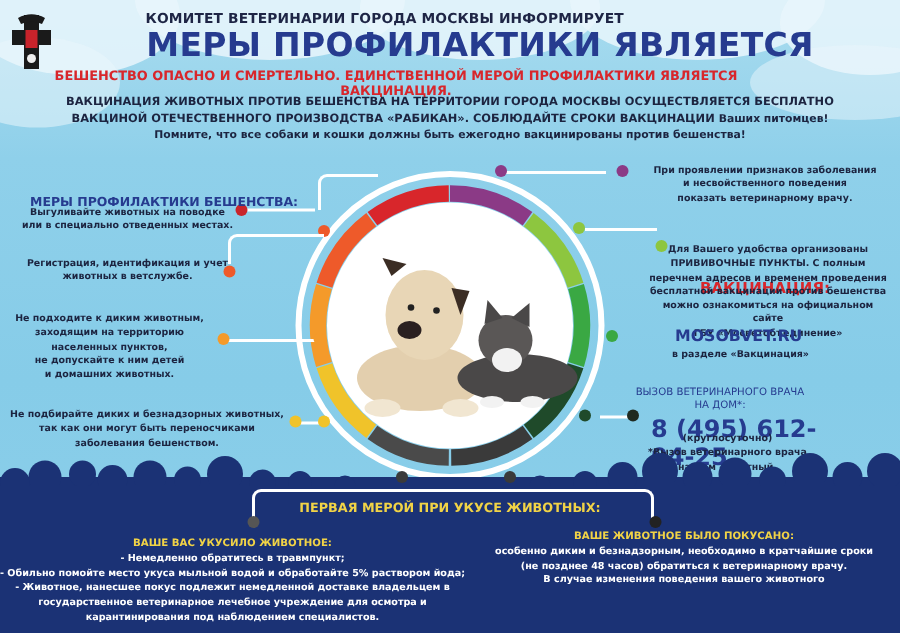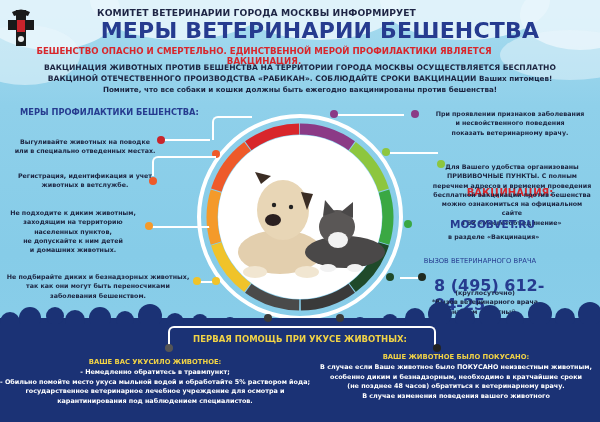--- a/index.html
+++ b/index.html
@@ -14,21 +14,21 @@
   
   .cloud { position: absolute; background: #e9f6fb; border-radius: 50%; opacity: .85; }
   
   .logo { left: 6px; top: 8px; width: 30px; height: 40px; }
   .informs { left: 0; top: 7px; width: 513px; text-align: center; font-weight: bold; font-size: 9.2px; color: #1e2545; letter-spacing: .1px; }
   .title { left: 50px; top: 18px; width: 540px; text-align: center; font-weight: bold; font-size: 22px; color: #263b8f; letter-spacing: .2px; }
   .subtitle { left: 0; top: 46px; width: 528px; text-align: center; font-weight: bold; font-size: 8.6px; color: #d8262b; }
   .intro { left: 20px; top: 62px; width: 560px; text-align: center; font-weight: bold; font-size: 7.6px; line-height: 11px; color: #1c2440; }
   .intro .small { font-size: 7.2px; }
   
-  .sec-title-left { left: 20px; top: 107px; width: 190px; font-weight: bold; font-size: 8.3px; color: #263b8f; }
+  .sec-title-left { left: 20px; top: 129px; width: 190px; font-weight: bold; font-size: 8.3px; color: #263b8f; }
   .left-item { position: absolute; text-align: center; font-size: 6.3px; line-height: 9.3px; color: #1c2440; font-weight: bold; }
   
   .right-block { position: absolute; text-align: center; font-size: 6.3px; line-height: 9.3px; color: #1c2440; font-weight: bold; }
   .vac-title { left: 440px; top: 148px; width: 140px; text-align:center; font-weight: bold; font-size: 10px; color: #d8262b; margin-top: 40px; }
   .site { font-size: 10.5px; color: #263b8f; font-weight: bold; }
   .phone { font-size: 16px; color: #263b8f; font-weight: bold; }
   .call-title { font-size: 6.8px; color: #263b8f; font-weight: normal; }
   
   .bottom-band { left: 0; top: 318px; width: 600px; height: 104px; background: #1b3275; }
   .first-aid-title { left: 150px; top: 334px; width: 300px; text-align: center; font-weight: bold; font-size: 8.5px; color: #f1d346; }
@@ -53,21 +53,21 @@
   <svg width="30" height="40" viewBox="0 0 30 40">
     <rect x="10" y="2" width="10" height="36" fill="#1a1a1a"></rect>
     <rect x="2" y="12" width="26" height="10" fill="#1a1a1a"></rect>
     <path d="M6 4 Q15 -1 24 4 L22 8 Q15 5 8 8 Z" fill="#1a1a1a"></path>
     <rect x="11" y="12" width="8" height="12" fill="#c8232b"></rect>
     <circle cx="15" cy="31" r="3" fill="#eee"></circle>
   </svg>
 </div>
 
 <div class="abs informs">КОМИТЕТ ВЕТЕРИНАРИИ ГОРОДА МОСКВЫ ИНФОРМИРУЕТ</div>
-<div class="abs title">МЕРЫ ВЕТЕРИНАРИИ БЕШЕНСТВА</div>
+<div class="abs title">МЕРЫ ПРОФИЛАКТИКИ ЯВЛЯЕТСЯ</div>
 <div class="abs subtitle">БЕШЕНСТВО ОПАСНО И СМЕРТЕЛЬНО. ЕДИНСТВЕННОЙ МЕРОЙ ПРОФИЛАКТИКИ ЯВЛЯЕТСЯ ВАКЦИНАЦИЯ.</div>
 
 <div class="abs intro">
   <div>ВАКЦИНАЦИЯ ЖИВОТНЫХ ПРОТИВ БЕШЕНСТВА НА ТЕРРИТОРИИ ГОРОДА МОСКВЫ ОСУЩЕСТВЛЯЕТСЯ БЕСПЛАТНО</div>
   <div><span>ВАКЦИНОЙ ОТЕЧЕСТВЕННОГО ПРОИЗВОДСТВА «РАБИКАН». СОБЛЮДАЙТЕ СРОКИ ВАКЦИНАЦИИ</span> <span class="small">Ваших питомцев!</span></div>
   <div class="small">Помните, что все собаки и кошки должны быть ежегодно вакцинированы против бешенства!</div>
 </div>
 
 <div class="abs" style="left:195px;top:112px;width:210px;height:210px;">
   <svg width="210" height="210" viewBox="0 0 210 210">
@@ -170,20 +170,21 @@
   <div>перечнем адресов и временем проведения</div>
   <div>бесплатной вакцинации против бешенства</div>
   <div>можно ознакомиться на официальном сайте</div>
   <div>ГБУ «Мосветобъединение»</div>
 </div>
 <div class="abs site" style="left:450px;top:218px;width:110px;">MOSOBVET.RU</div>
 <div class="right-block" style="left:440px;top:232px;width:110px;text-align:left;padding-left:8px;">в разделе «Вакцинация»</div>
 
 <div class="right-block" style="left:410px;top:257px;width:140px;text-align:center;">
   <div class="call-title">ВЫЗОВ ВЕТЕРИНАРНОГО ВРАЧА</div>
+  <div class="call-title">НА ДОМ*:</div>
 </div>
 <div class="abs phone" style="left:434px;top:276px;width:120px;">8 (495) 612-04-25</div>
 <div class="right-block" style="left:430px;top:288px;width:110px;">
   <div>(круглосуточно)</div>
   <div>*Вызов ветеринарного врача</div>
   <div>на дом - платный.</div>
 </div>
 
 <div class="abs bottom-band"></div>
 <div class="abs" style="left:0;top:300px;width:600px;height:30px;">
@@ -213,29 +214,29 @@
     </g>
   </svg>
 </div>
 
 <div class="line" style="left:168px;top:326px;width:268px;height:22px;border-left-width:2px;border-right-width:2px;border-top-width:2px;border-top-left-radius:6px;border-top-right-radius:6px;"></div>
 <div class="dot" style="left:264px;top:314px;background:#3a3a3a;"></div>
 <div class="dot" style="left:336px;top:314px;background:#3a3a3a;"></div>
 <div class="dot" style="left:165px;top:344px;background:#555;"></div>
 <div class="dot" style="left:433px;top:344px;background:#222;"></div>
 
-<div class="abs first-aid-title">ПЕРВАЯ ПОМОЩЬ ПРИ УКУСЕ ЖИВОТНЫХ:</div>
+<div class="abs first-aid-title">ПЕРВАЯ МЕРОЙ ПРИ УКУСЕ ЖИВОТНЫХ:</div>
 
 <div class="bottom-col" style="left:0px;top:358px;width:310px;">
   <div class="h">ВАШЕ ВАС УКУСИЛО ЖИВОТНОЕ:</div>
   <div>- Немедленно обратитесь в травмпункт;</div>
   <div>- Обильно помойте место укуса мыльной водой и обработайте 5% раствором йода;</div>
+  <div>- Животное, нанесшее покус подлежит немедленной доставке владельцем в</div>
   <div>государственное ветеринарное лечебное учреждение для осмотра и</div>
   <div>карантинирования под наблюдением специалистов.</div>
 </div>
 
 <div class="bottom-col" style="left:312px;top:353px;width:288px;">
   <div class="h">ВАШЕ ЖИВОТНОЕ БЫЛО ПОКУСАНО:</div>
-  <div>В случае если Ваше животное было ПОКУСАНО неизвестным животным,</div>
   <div>особенно диким и безнадзорным, необходимо в кратчайшие сроки</div>
   <div>(не позднее 48 часов) обратиться к ветеринарному врачу.</div>
   <div>В случае изменения поведения вашего животного</div>
 </div>
 
 </body></html>

